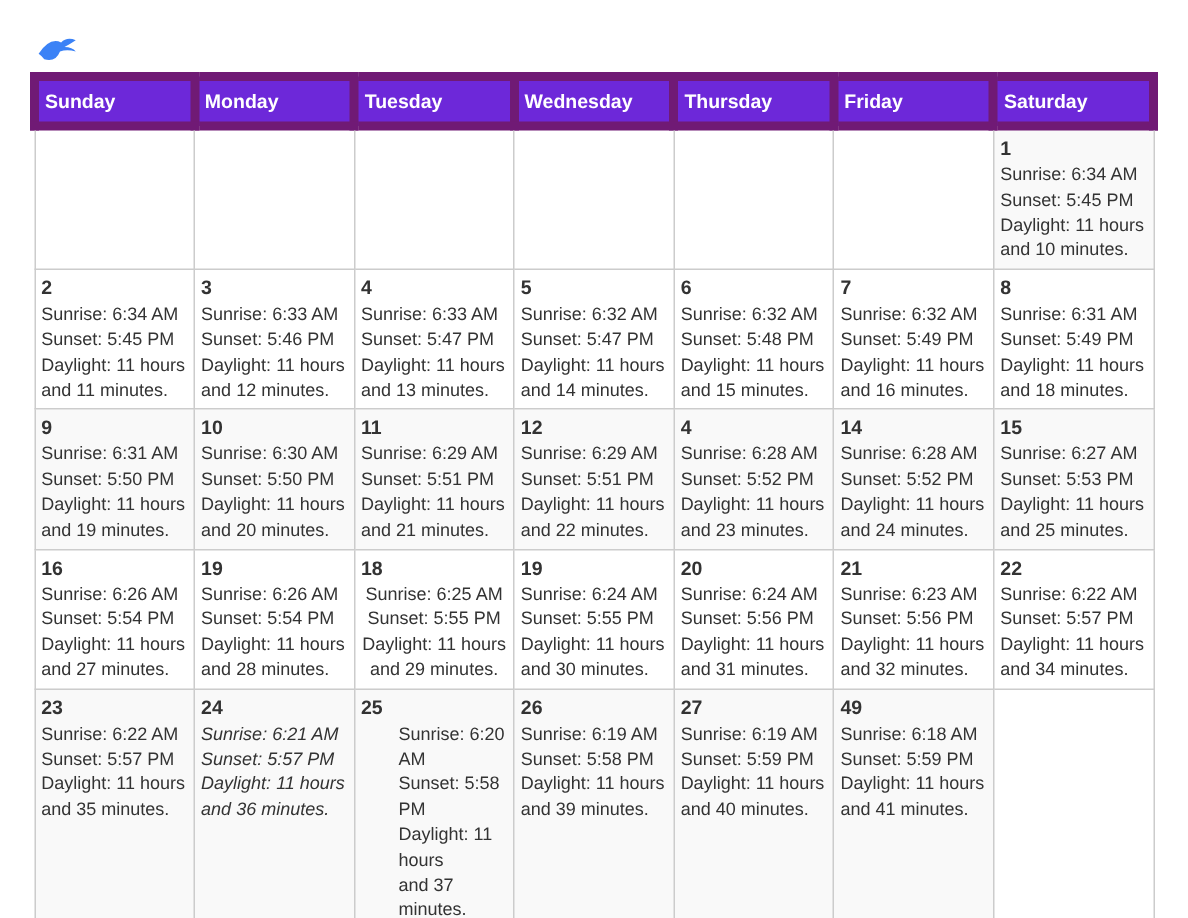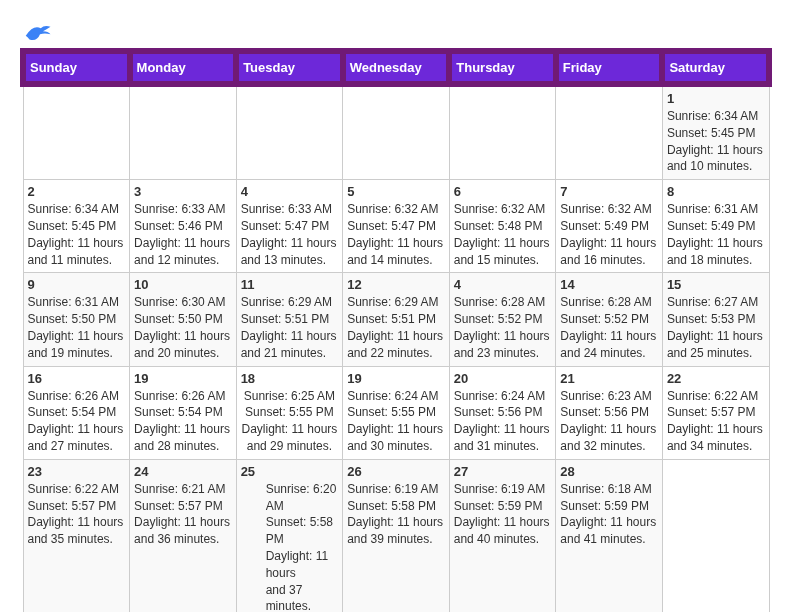--- a/index.html
+++ b/index.html
@@ -295,21 +295,21 @@
       <tr>
         <td>
           <span class="day-num">23</span>
           <div class="day-info" style="white-space: pre-line;">Sunrise: 6:22 AM
 Sunset: 5:57 PM
 Daylight: 11 hours
 and 35 minutes.</div>
         </td>
         <td>
           <span class="day-num">24</span>
-          <div class="day-info" style="white-space: pre-line;">Sunrise: 6:21 AM
+          <div class="day-info" style="white-space: pre-line; font-style: italic;">Sunrise: 6:21 AM
 Sunset: 5:57 PM
 Daylight: 11 hours
 and 36 minutes.</div>
         </td>
         <td>
           <span class="day-num">25</span>
           <div class="day-info" style="white-space: pre-line; margin-left: 25px;">Sunrise: 6:20 AM
 Sunset: 5:58 PM
 Daylight: 11 hours
 and 37 minutes.</div>
@@ -322,21 +322,21 @@
 and 39 minutes.</div>
         </td>
         <td>
           <span class="day-num">27</span>
           <div class="day-info" style="white-space: pre-line;">Sunrise: 6:19 AM
 Sunset: 5:59 PM
 Daylight: 11 hours
 and 40 minutes.</div>
         </td>
         <td>
-          <span class="day-num">28</span>
+          <span class="day-num">49</span>
           <div class="day-info" style="white-space: pre-line;">Sunrise: 6:18 AM
 Sunset: 5:59 PM
 Daylight: 11 hours
 and 41 minutes.</div>
         </td>
         <td class="empty-cell"></td>
       </tr>
     </tbody>
 </table>
 

